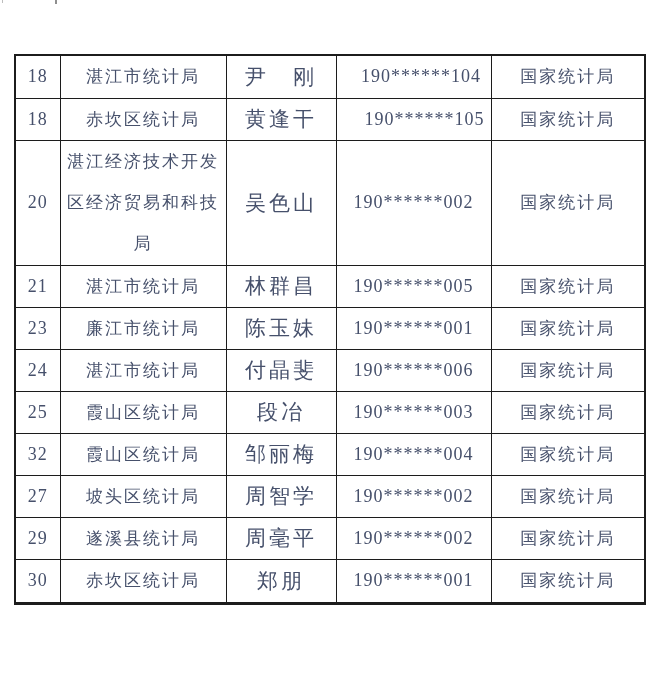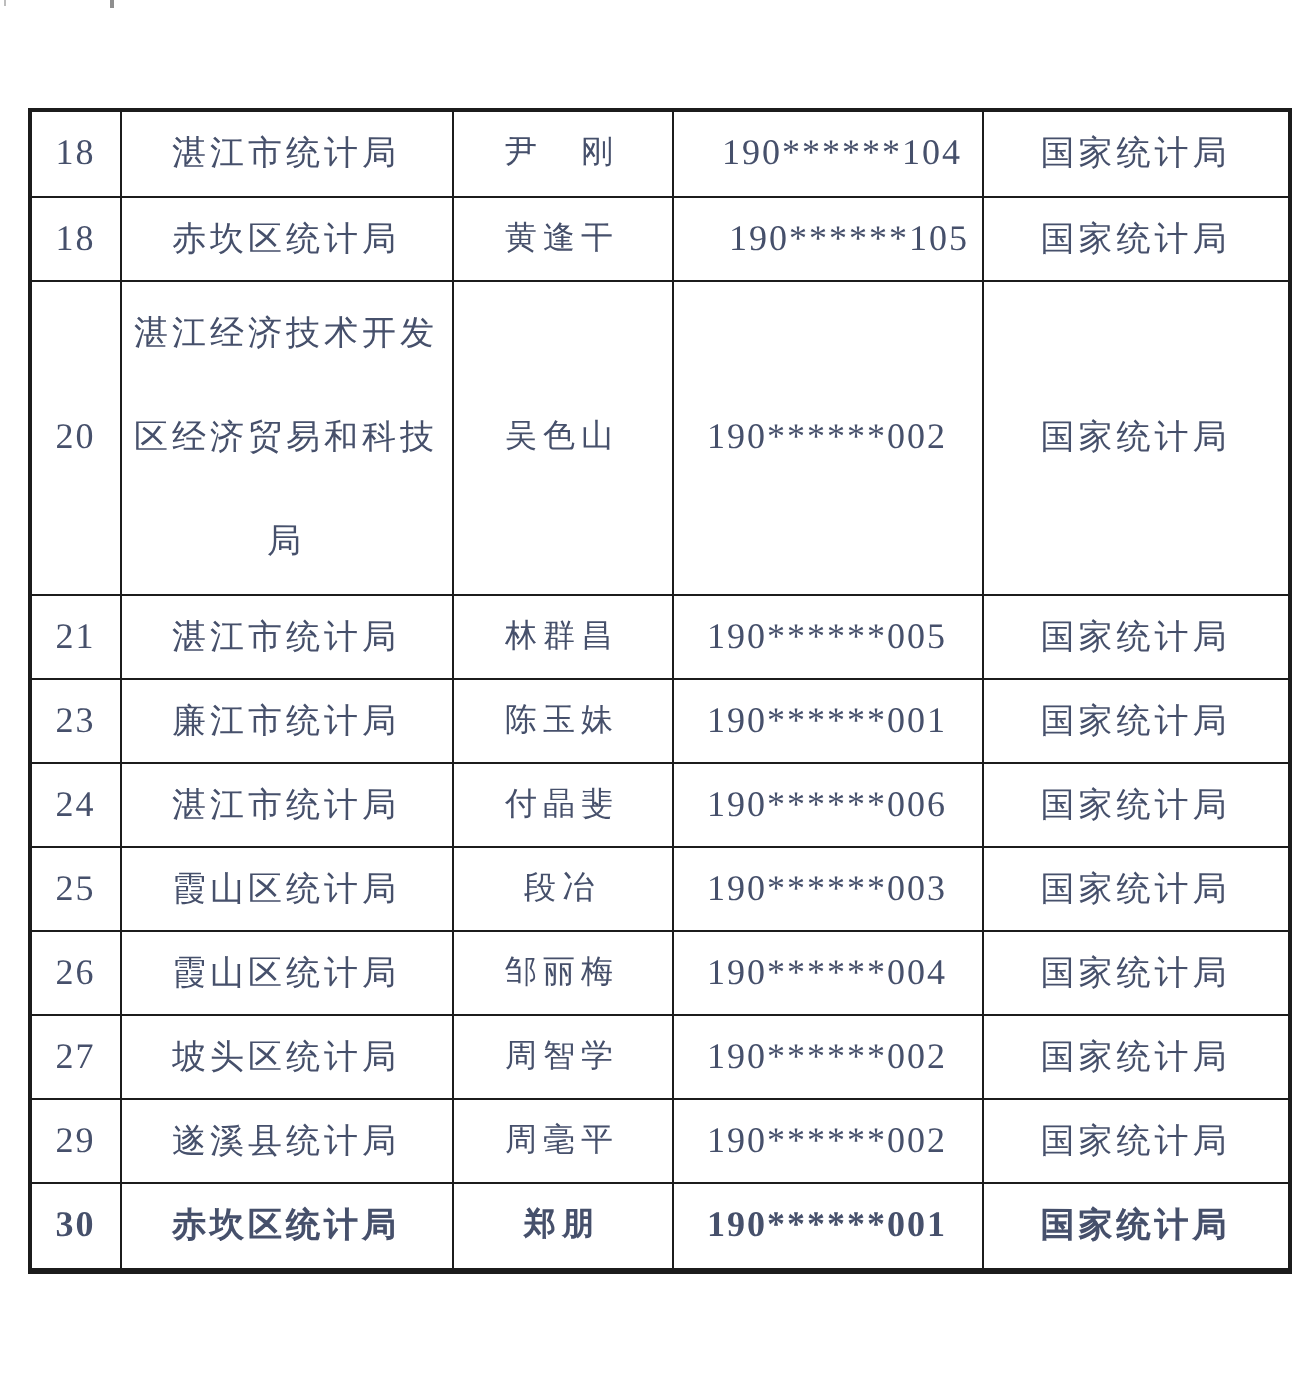--- a/index.html
+++ b/index.html
@@ -44,33 +44,33 @@
   }
   table.registry td {
     border: 1px solid #1c1c1c;
     text-align: center;
     vertical-align: middle;
     padding: 0 2px;
     overflow: hidden;
   }
   tr.row { height: 42px; }
   tr.row.first { height: 43px; }
-  tr.row.last { height: 44px; font-weight: bold; }
+  tr.row.last { height: 44px; }
   tr.row.tall { height: 125px; }
-  tr.row.tall .c-org { line-height: 52px; }
+  tr.row.tall .c-org { line-height: 41px; }
   .c-seq {
     font-size: 18px;
     letter-spacing: 1px;
   }
   .c-org {
     font-size: 17px;
     letter-spacing: 2px;
   }
   .c-name {
-    font-size: 16px;
+    font-size: 21px;
     letter-spacing: 3px;
   }
   .c-id {
     font-size: 18px;
     letter-spacing: 1px;
     white-space: nowrap;
   }
   .c-auth {
     font-size: 17px;
     letter-spacing: 2px;
@@ -135,21 +135,21 @@
     <td class="c-auth" style="border-color: rgb(28, 28, 28);">国家统计局</td>
   </tr>
       <tr class="row">
     <td class="c-seq" style="border-color: rgb(28, 28, 28);">25</td>
     <td class="c-org" style="border-color: rgb(28, 28, 28);">霞山区统计局</td>
     <td class="c-name" style="border-color: rgb(28, 28, 28);">段冶</td>
     <td class="c-id" style="border-color: rgb(28, 28, 28);">190******003</td>
     <td class="c-auth" style="border-color: rgb(28, 28, 28);">国家统计局</td>
   </tr>
       <tr class="row">
-    <td class="c-seq" style="border-color: rgb(28, 28, 28);">26</td>
+    <td class="c-seq" style="border-color: rgb(28, 28, 28);">32</td>
     <td class="c-org" style="border-color: rgb(28, 28, 28);">霞山区统计局</td>
     <td class="c-name" style="border-color: rgb(28, 28, 28);">邹丽梅</td>
     <td class="c-id" style="border-color: rgb(28, 28, 28);">190******004</td>
     <td class="c-auth" style="border-color: rgb(28, 28, 28);">国家统计局</td>
   </tr>
       <tr class="row">
     <td class="c-seq" style="border-color: rgb(28, 28, 28);">27</td>
     <td class="c-org" style="border-color: rgb(28, 28, 28);">坡头区统计局</td>
     <td class="c-name" style="border-color: rgb(28, 28, 28);">周智学</td>
     <td class="c-id" style="border-color: rgb(28, 28, 28);">190******002</td>

